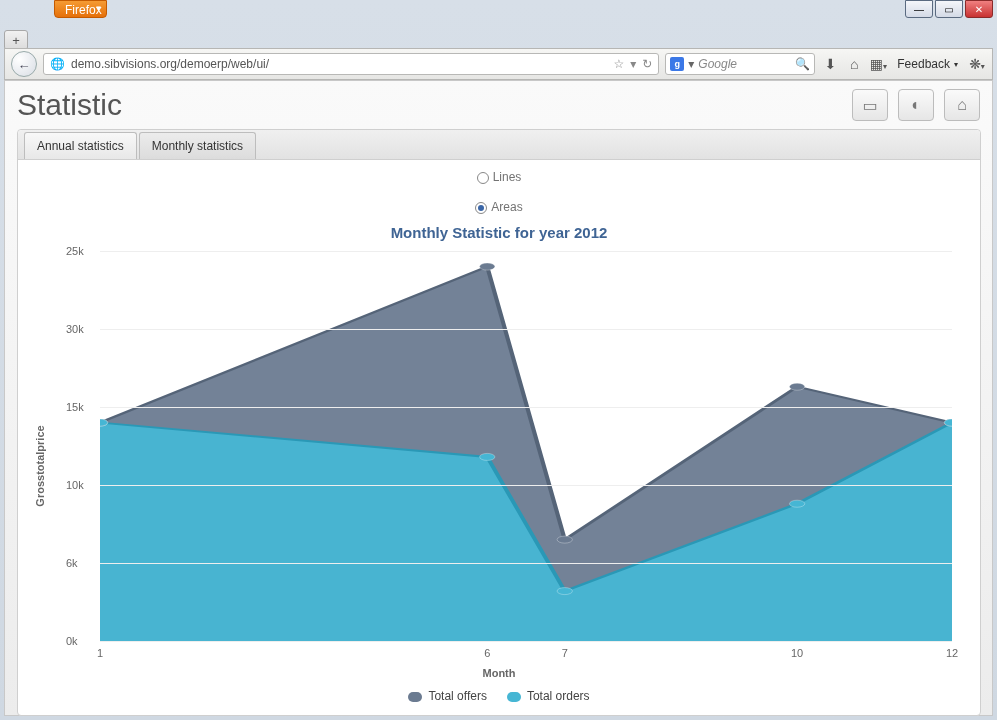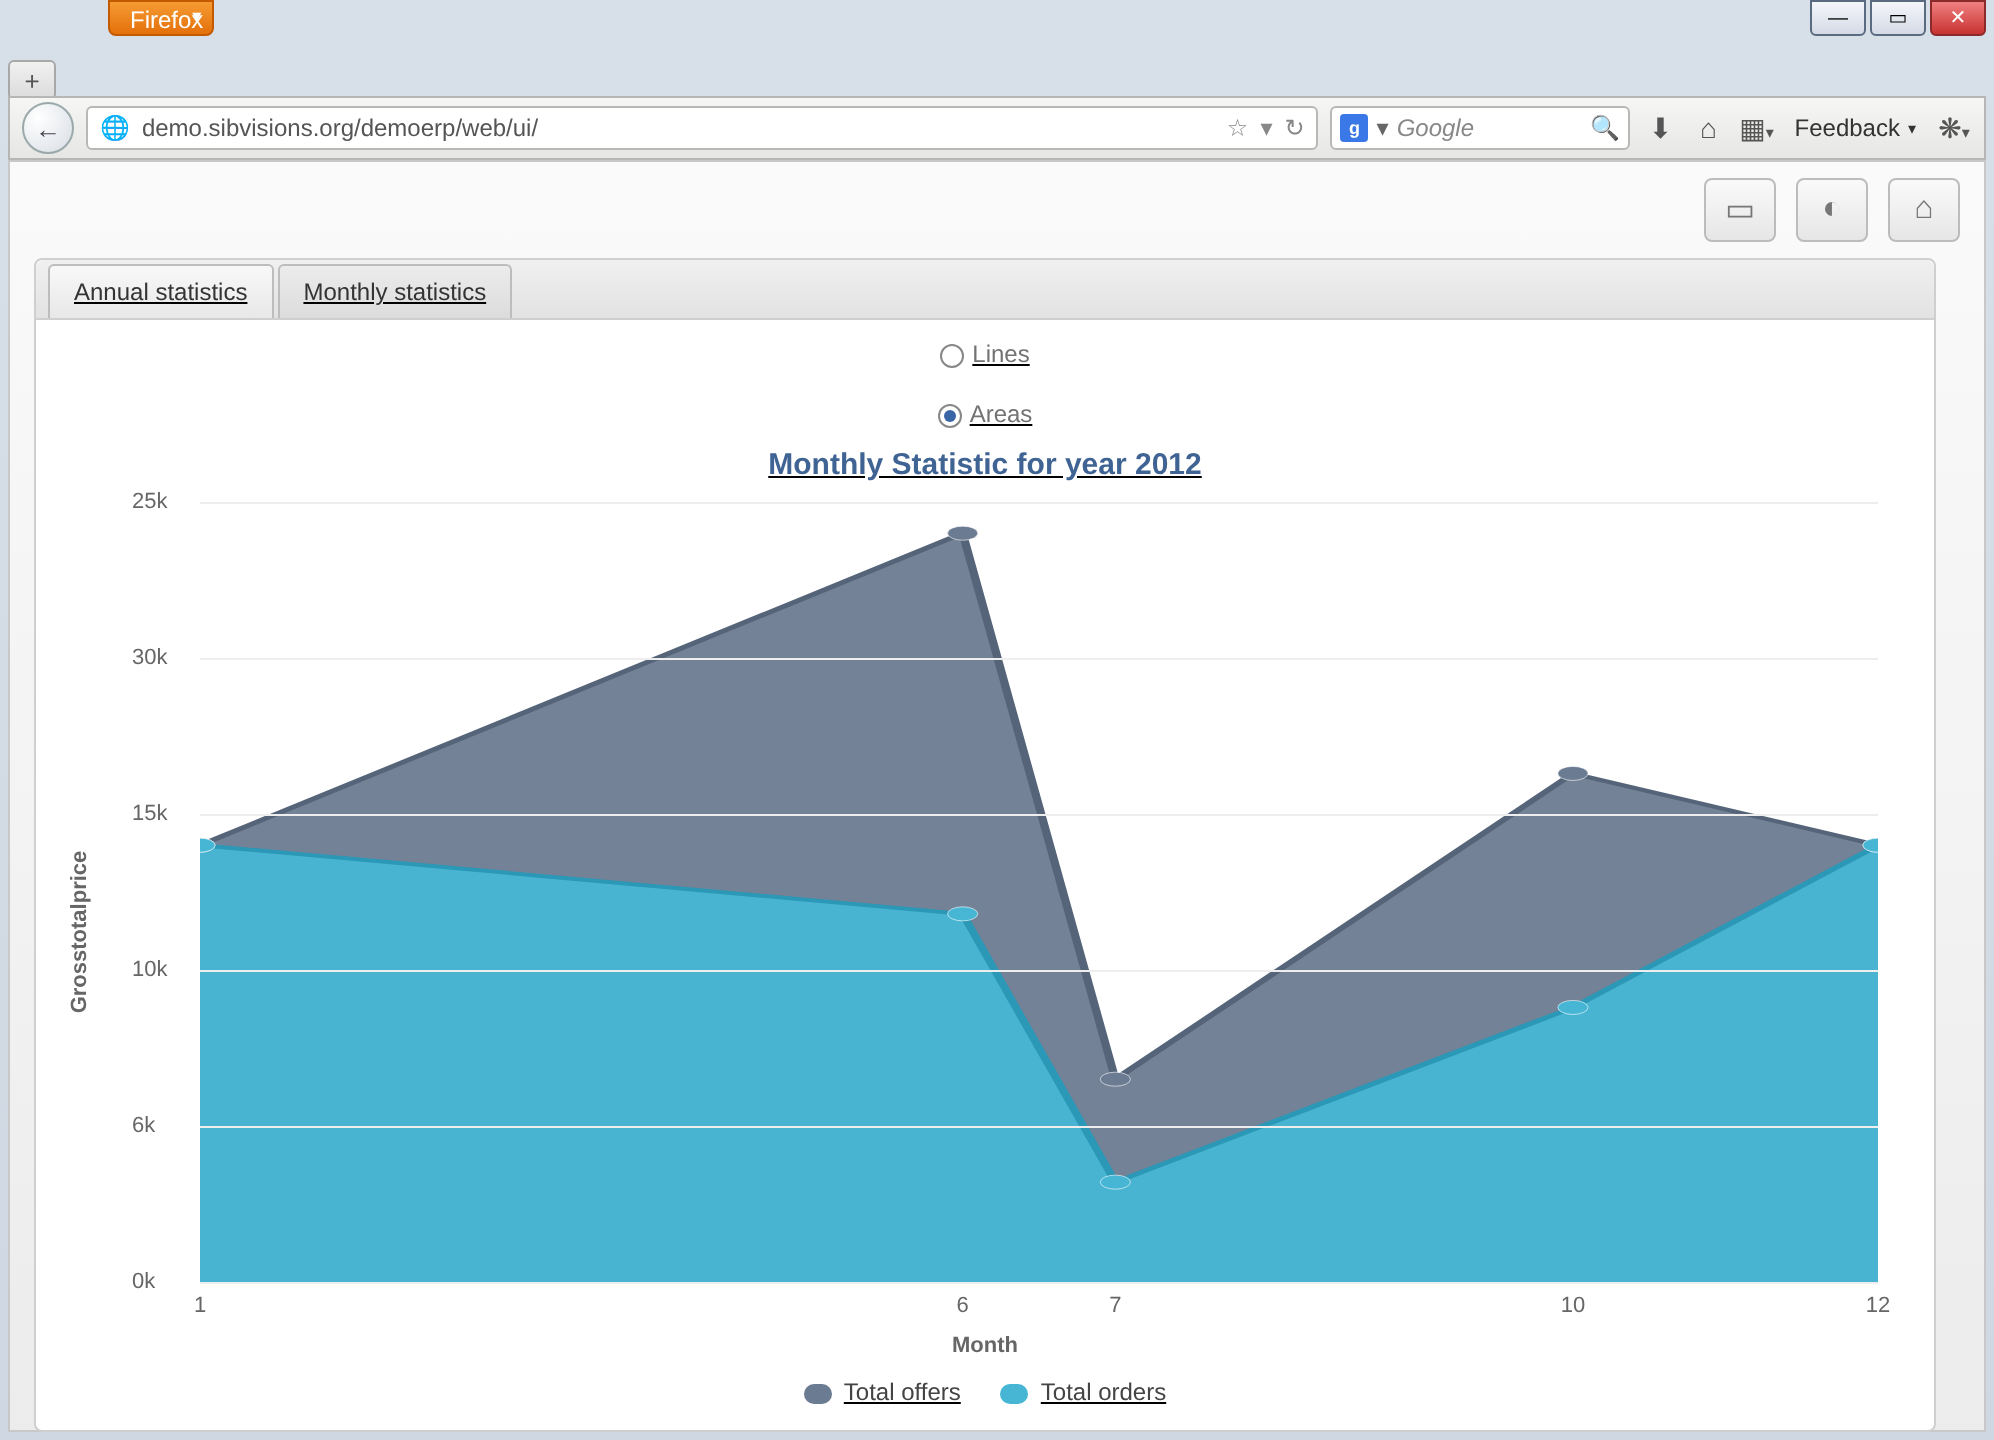--- a/index.html
+++ b/index.html
@@ -32,21 +32,21 @@
   .tbicon{width:18px;text-align:center;color:#555;font-size:14px;}
   .feedback{font-size:12px;color:#333;padding:0 4px;display:flex;align-items:center;gap:4px;}
 
   
   .app { position:absolute; top:80px; left:4px; right:4px; bottom:4px; background:linear-gradient(#fafafa,#ececec); border:1px solid #c8c8c8; }
   .app-header{display:flex;align-items:center;height:48px;padding:0 12px;}
   .app-title{font-size:30px;font-weight:300;color:#555;}
   .app-header .spacer{flex:1;}
   .hdr-btn{width:36px;height:32px;margin-left:10px;border:1px solid #bcbcbc;border-radius:4px;background:linear-gradient(#fafafa,#e6e6e6);display:flex;align-items:center;justify-content:center;color:#777;font-size:16px;}
 
-  .panel{margin:0 24px 12px 12px;border:1px solid #cfcfcf;border-radius:4px;background:#fff;text-decoration:underline;}
+  .panel{margin:0 11px 12px 12px;border:1px solid #cfcfcf;border-radius:4px;background:#fff;}
   .panel-tabs{height:30px;background:linear-gradient(#f0f0f0,#e2e2e2);border-bottom:1px solid #cfcfcf;display:flex;align-items:flex-end;padding-left:6px;border-radius:4px 4px 0 0;}
   .ptab{padding:6px 12px;font-size:12px;border:1px solid #bdbdbd;border-bottom:none;background:linear-gradient(#f8f8f8,#e8e8e8);margin-right:2px;border-radius:3px 3px 0 0;color:#333;}
   .ptab.active{background:linear-gradient(#ececec,#dcdcdc);font-weight:500;}
 
   .radio-row{display:flex;gap:16px;justify-content:center;align-items:center;padding:10px 0 4px 0;font-size:12px;color:#737373;flex-direction:column;}
   .radio{width:12px;height:12px;border-radius:50%;border:1px solid #888;display:inline-flex;align-items:center;justify-content:center;margin-right:4px;vertical-align:middle;}
   .radio .dot{width:6px;height:6px;border-radius:50%;background:#3a66a7;}
 
   .chart-title{text-align:center;font-size:15px;font-weight:bold;color:#3f6494;padding:6px 0 10px 0;}
 
@@ -101,20 +101,21 @@
     <span class="tbicon">▦<span style="font-size:8px">▾</span></span>
     <span class="feedback">
         <span>Feedback</span>
         <span style="font-size:8px">▾</span>
       </span>
     <span class="tbicon">❋<span style="font-size:8px">▾</span></span>
   </div>
 
   <div class="app">
     <div class="app-header">
+      <div class="app-title">Statistic</div>
       <div class="spacer"></div>
       <div class="hdr-btn">▭</div>
       <div class="hdr-btn">◐</div>
       <div class="hdr-btn">⌂</div>
     </div>
 
     <div class="panel">
       <div class="panel-tabs">
         <div class="ptab">Annual statistics</div>
         <div class="ptab active">Monthly statistics</div>

